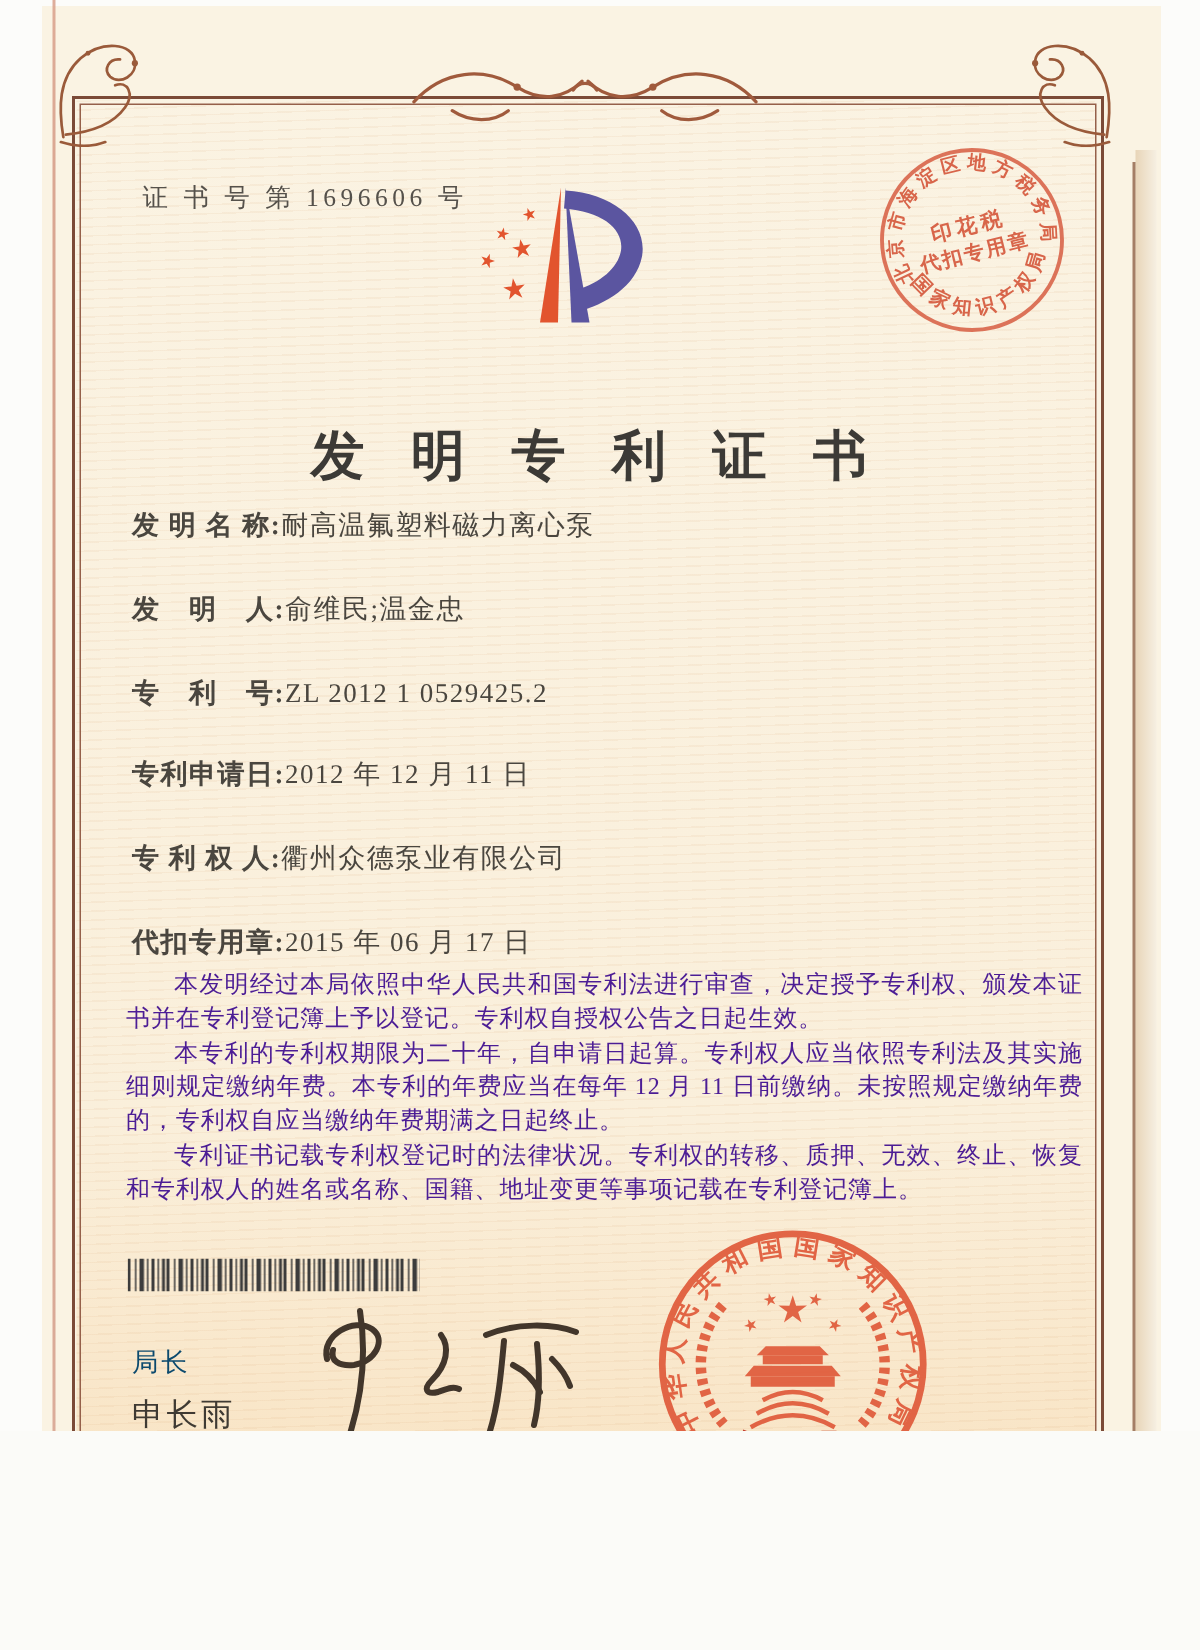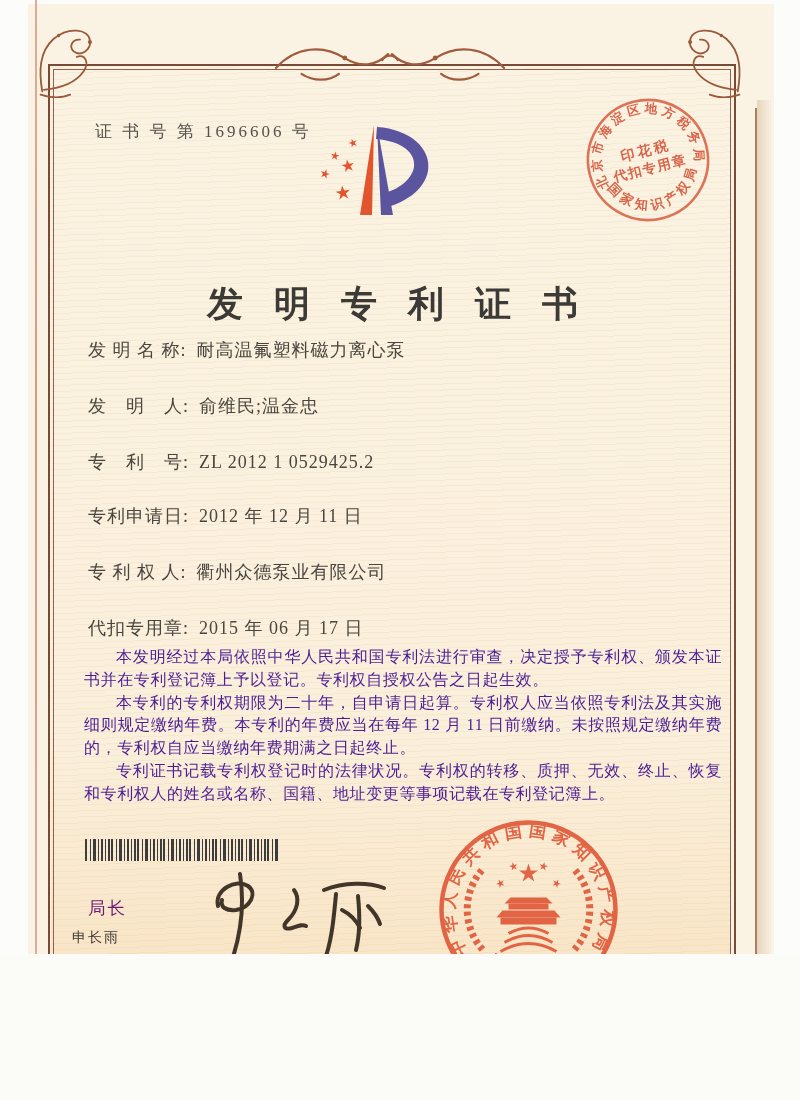--- a/index.html
+++ b/index.html
@@ -19,28 +19,28 @@
         repeating-linear-gradient(178deg, rgba(214,160,110,0.10) 0 1px, rgba(0,0,0,0) 1px 6px),
         linear-gradient(to bottom, rgba(252,242,224,.25) 0%, rgba(250,232,204,.35) 70%, rgba(247,214,168,.6) 100%);}
   .frame{position:absolute;left:48px;top:64px;width:684px;height:975px;
          border:2px solid #7b4a37;}
   .frame::after{content:"";position:absolute;inset:3px;border:1px solid #95604a;}
   .ornament{position:absolute;}
   .cert-number{position:absolute;left:95px;top:120px;font-size:17px;letter-spacing:3px;color:#55514b;}
   .doc-title{position:absolute;left:40px;top:236px;width:680px;text-align:center;
              font-size:36px;font-weight:600;letter-spacing:31px;padding-left:28px;color:#3c3a36;margin-top:44px;}
   .field{position:absolute;left:88px;width:630px;font-size:18px;color:#4a463f;letter-spacing:1px;white-space:nowrap;}
-  .flabel{margin-right:10px;}
+  .flabel{font-weight:bold;}
   .paras{position:absolute;left:84px;top:646px;width:638px;font-size:16px;line-height:22.8px;
          letter-spacing:.6px;text-align:justify;color:#4c1d95;}
   .paras p{margin:0;text-indent:2em;}
   .barcode{position:absolute;left:85px;top:839px;}
   .signer-title{position:absolute;left:88px;top:896px;font-size:17.5px;letter-spacing:2px;
-         font-family:Liberation Mono, monospace;color:#701a75;}
-  .signer-name{position:absolute;left:72px;top:929px;font-size:14px;letter-spacing:2px;
+         font-family:Liberation Mono, monospace;color:#0c4a6e;}
+  .signer-name{position:absolute;left:88px;top:929px;font-size:21px;letter-spacing:2px;
          font-family:"Liberation Sans","DejaVu Sans",sans-serif;color:#3f3a33;}
   .signature{position:absolute;left:196px;top:866px;}
   .seal{position:absolute;left:436px;top:817px;opacity:.92;}
   .seal-date{position:absolute;left:436px;top:950px;width:186px;text-align:center;
          font-size:18px;letter-spacing:1.5px;color:#c3392b;font-weight:600;}
   .footer{position:absolute;left:87px;top:1008px;width:520px;text-align:center;
          font-size:14.5px;letter-spacing:2px;color:#4c463e;font-style:italic;}
   .stamp{position:absolute;left:578px;top:92px;}
 </style>
 </head>

